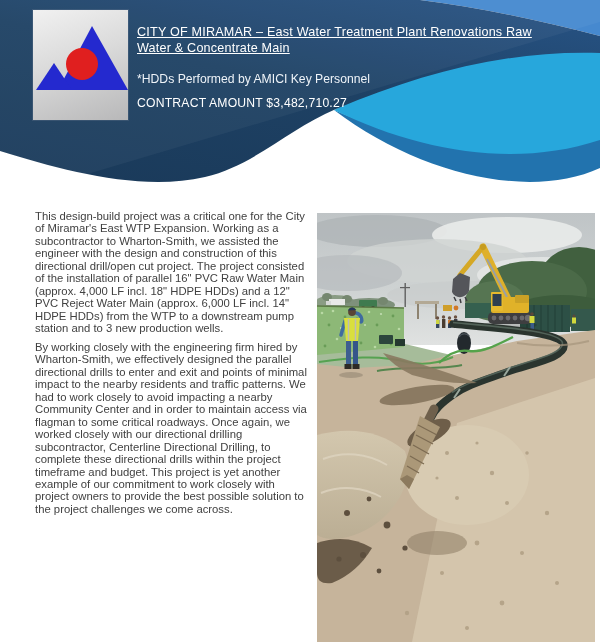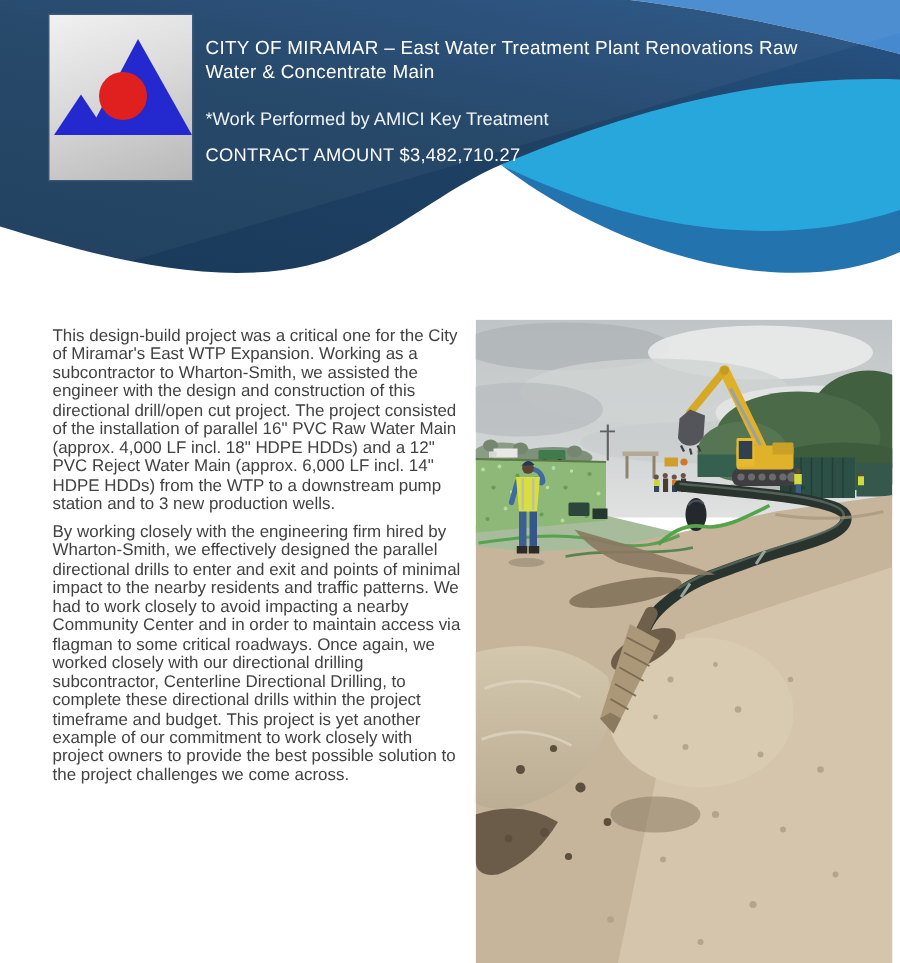--- a/index.html
+++ b/index.html
@@ -4,24 +4,24 @@
 <style>
   html,body{margin:0;padding:0;background:#ffffff;}
   .page{position:relative;width:600px;height:642px;background:#ffffff;overflow:hidden;
         font-family:"Liberation Sans", sans-serif;}
   .hdr-svg{position:absolute;left:0;top:0;}
   .logo{position:absolute;left:33px;top:10px;width:95px;height:110px;
         background:linear-gradient(160deg,#f1f1f1 0%,#dadada 45%,#b8b8b9 100%);
         box-shadow:0 0 0 1px rgba(120,130,150,.25);}
   .logo svg{display:block;}
   .hdr-text{position:absolute;left:137px;top:25px;width:402px;color:#ffffff;}
-  .hdr-title{font-size:12.6px;line-height:15.6px;letter-spacing:.2px;}
+  .hdr-title{font-size:12.6px;line-height:15.6px;letter-spacing:.2px;text-decoration:underline;}
   .hdr-sub{font-size:12.2px;line-height:15px;margin-top:16px;color:#eef3f8;}
   .hdr-contract{font-size:12.2px;line-height:15px;margin-top:9px;letter-spacing:.2px;}
-  .body-text{position:absolute;left:35px;top:218px;width:275px;
+  .body-text{position:absolute;left:35px;top:210px;width:275px;
              font-size:11.3px;line-height:12.45px;color:#414141;}
   .body-text p{margin:0 0 6.5px 0;}
   .photo{position:absolute;left:317px;top:213px;width:278px;height:429px;overflow:hidden;}
   .photo svg{display:block;}
 </style>
 </head>
 <body>
 
 <div class="page">
 
@@ -49,21 +49,21 @@
   <div class="logo">
     <svg width="95" height="110" viewBox="0 0 95 110">
       <polygon points="59,16 95,80 25,80" fill="#2429cf"></polygon>
       <polygon points="3,80 21,53 39,80" fill="#2429cf"></polygon>
       <circle cx="49" cy="54" r="16" fill="#e01f1f"></circle>
     </svg>
   </div>
 
   <div class="hdr-text">
     <div class="hdr-title">CITY OF MIRAMAR – East Water Treatment Plant Renovations Raw Water &amp; Concentrate Main</div>
-    <div class="hdr-sub">*Work Performed by AMICI Key Treatment</div>
+    <div class="hdr-sub">*HDDs Performed by AMICI Key Personnel</div>
     <div class="hdr-contract">CONTRACT AMOUNT $3,482,710.27</div>
   </div>
 
   <div class="body-text">
     <p>This design-build project was a critical one for the City of Miramar's East WTP Expansion.  Working as a subcontractor to Wharton-Smith, we assisted the engineer with the design and construction of this directional drill/open cut project.  The project consisted of the installation of parallel 16" PVC Raw Water Main (approx. 4,000 LF incl. 18" HDPE HDDs) and a 12" PVC Reject Water Main (approx. 6,000 LF incl. 14" HDPE HDDs) from the WTP to a downstream pump station and to 3 new production wells.</p>
     <p>By working closely with the engineering firm hired by Wharton-Smith, we effectively designed the parallel directional drills to enter and exit and points of minimal impact to the nearby residents and traffic patterns. We had to work closely to avoid impacting a nearby Community Center and in order to maintain access via flagman to some critical roadways.  Once again, we worked closely with our directional drilling subcontractor, Centerline Directional Drilling, to complete these directional drills within the project timeframe and budget. This project is yet another example of our commitment to work closely with project owners to provide the best possible solution to the project challenges we come across.</p>
   </div>
 
   <div class="photo" role="img" aria-label="Construction site photo: cloudy sky, yellow excavator lowering a long dark HDPE pipe across a muddy site, worker in hi-vis vest by a green screened wall, mud-covered directional drill head in the foreground">
     <svg width="278" height="429" viewBox="0 0 278 429">

